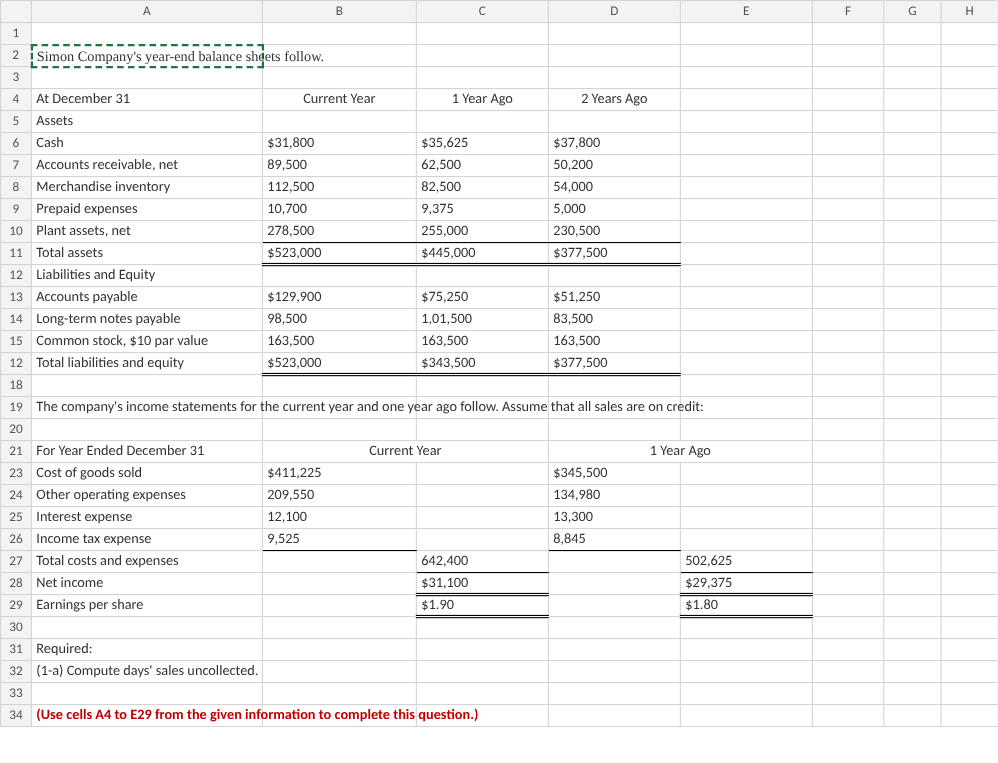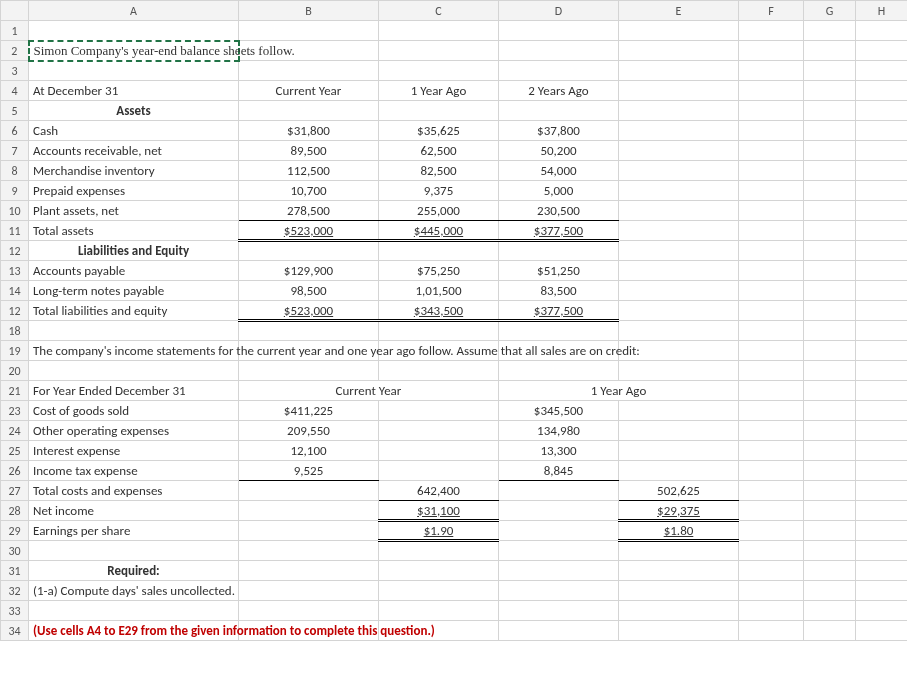--- a/index.html
+++ b/index.html
@@ -40,30 +40,30 @@
   }
   .colA { width: 210px; }
   .colB { width: 140px; }
   .colC { width: 120px; }
   .colD { width: 120px; }
   .colE { width: 120px; }
   .colF { width: 65px; }
   .colG { width: 52px; }
   .colH { width: 52px; }
   .col-sel { background: #e8e8e8; }
-  .right { text-align: center; }
+  .right { text-align: left; }
   .center { text-align: center; }
-  .bold { font-weight: bold; text-align: center; }
+  .bold { font-weight: normal; }
   .indent { padding-left: 14px; margin-top: 23px; }
   .sel-border {
     border: 2px dashed #217346 !important;
     font-family: Liberation Serif, serif;
   }
   .under { border-bottom: 1px solid #000 !important; }
-  .dunder-bot { border-bottom: 3px double #000 !important; text-decoration: underline; }
+  .dunder-bot { border-bottom: 3px double #000 !important; }
   .red-bold { color: #c00000; font-weight: bold; }
 </style>
 </head>
 <body>
 
 <table class="sheet">
   <colgroup>
     <col class="rowhdr">
     <col class="colA">
       <col class="colB">
@@ -248,20 +248,31 @@
     <td class="indent">Long-term notes payable</td>
     <td class="right">98,500</td>
     <td class="right">1,01,500</td>
     <td class="right">83,500</td>
     <td></td>
         <td></td>
         <td></td>
         <td></td>
       </tr>
 
+  <tr>
+        <td class="rowhdr">15</td>
+    <td class="indent">Common stock, $10 par value</td>
+    <td class="right">163,500</td>
+    <td class="right">163,500</td>
+    <td class="right">163,500</td>
+    <td></td>
+        <td></td>
+        <td></td>
+        <td></td>
+      </tr>
 
 
   <tr>
         <td class="rowhdr">12</td>
     <td class="indent">Total liabilities and equity</td>
     <td class="right dunder-bot">$523,000</td>
     <td class="right dunder-bot">$343,500</td>
     <td class="right dunder-bot">$377,500</td>
     <td></td>
         <td></td>

